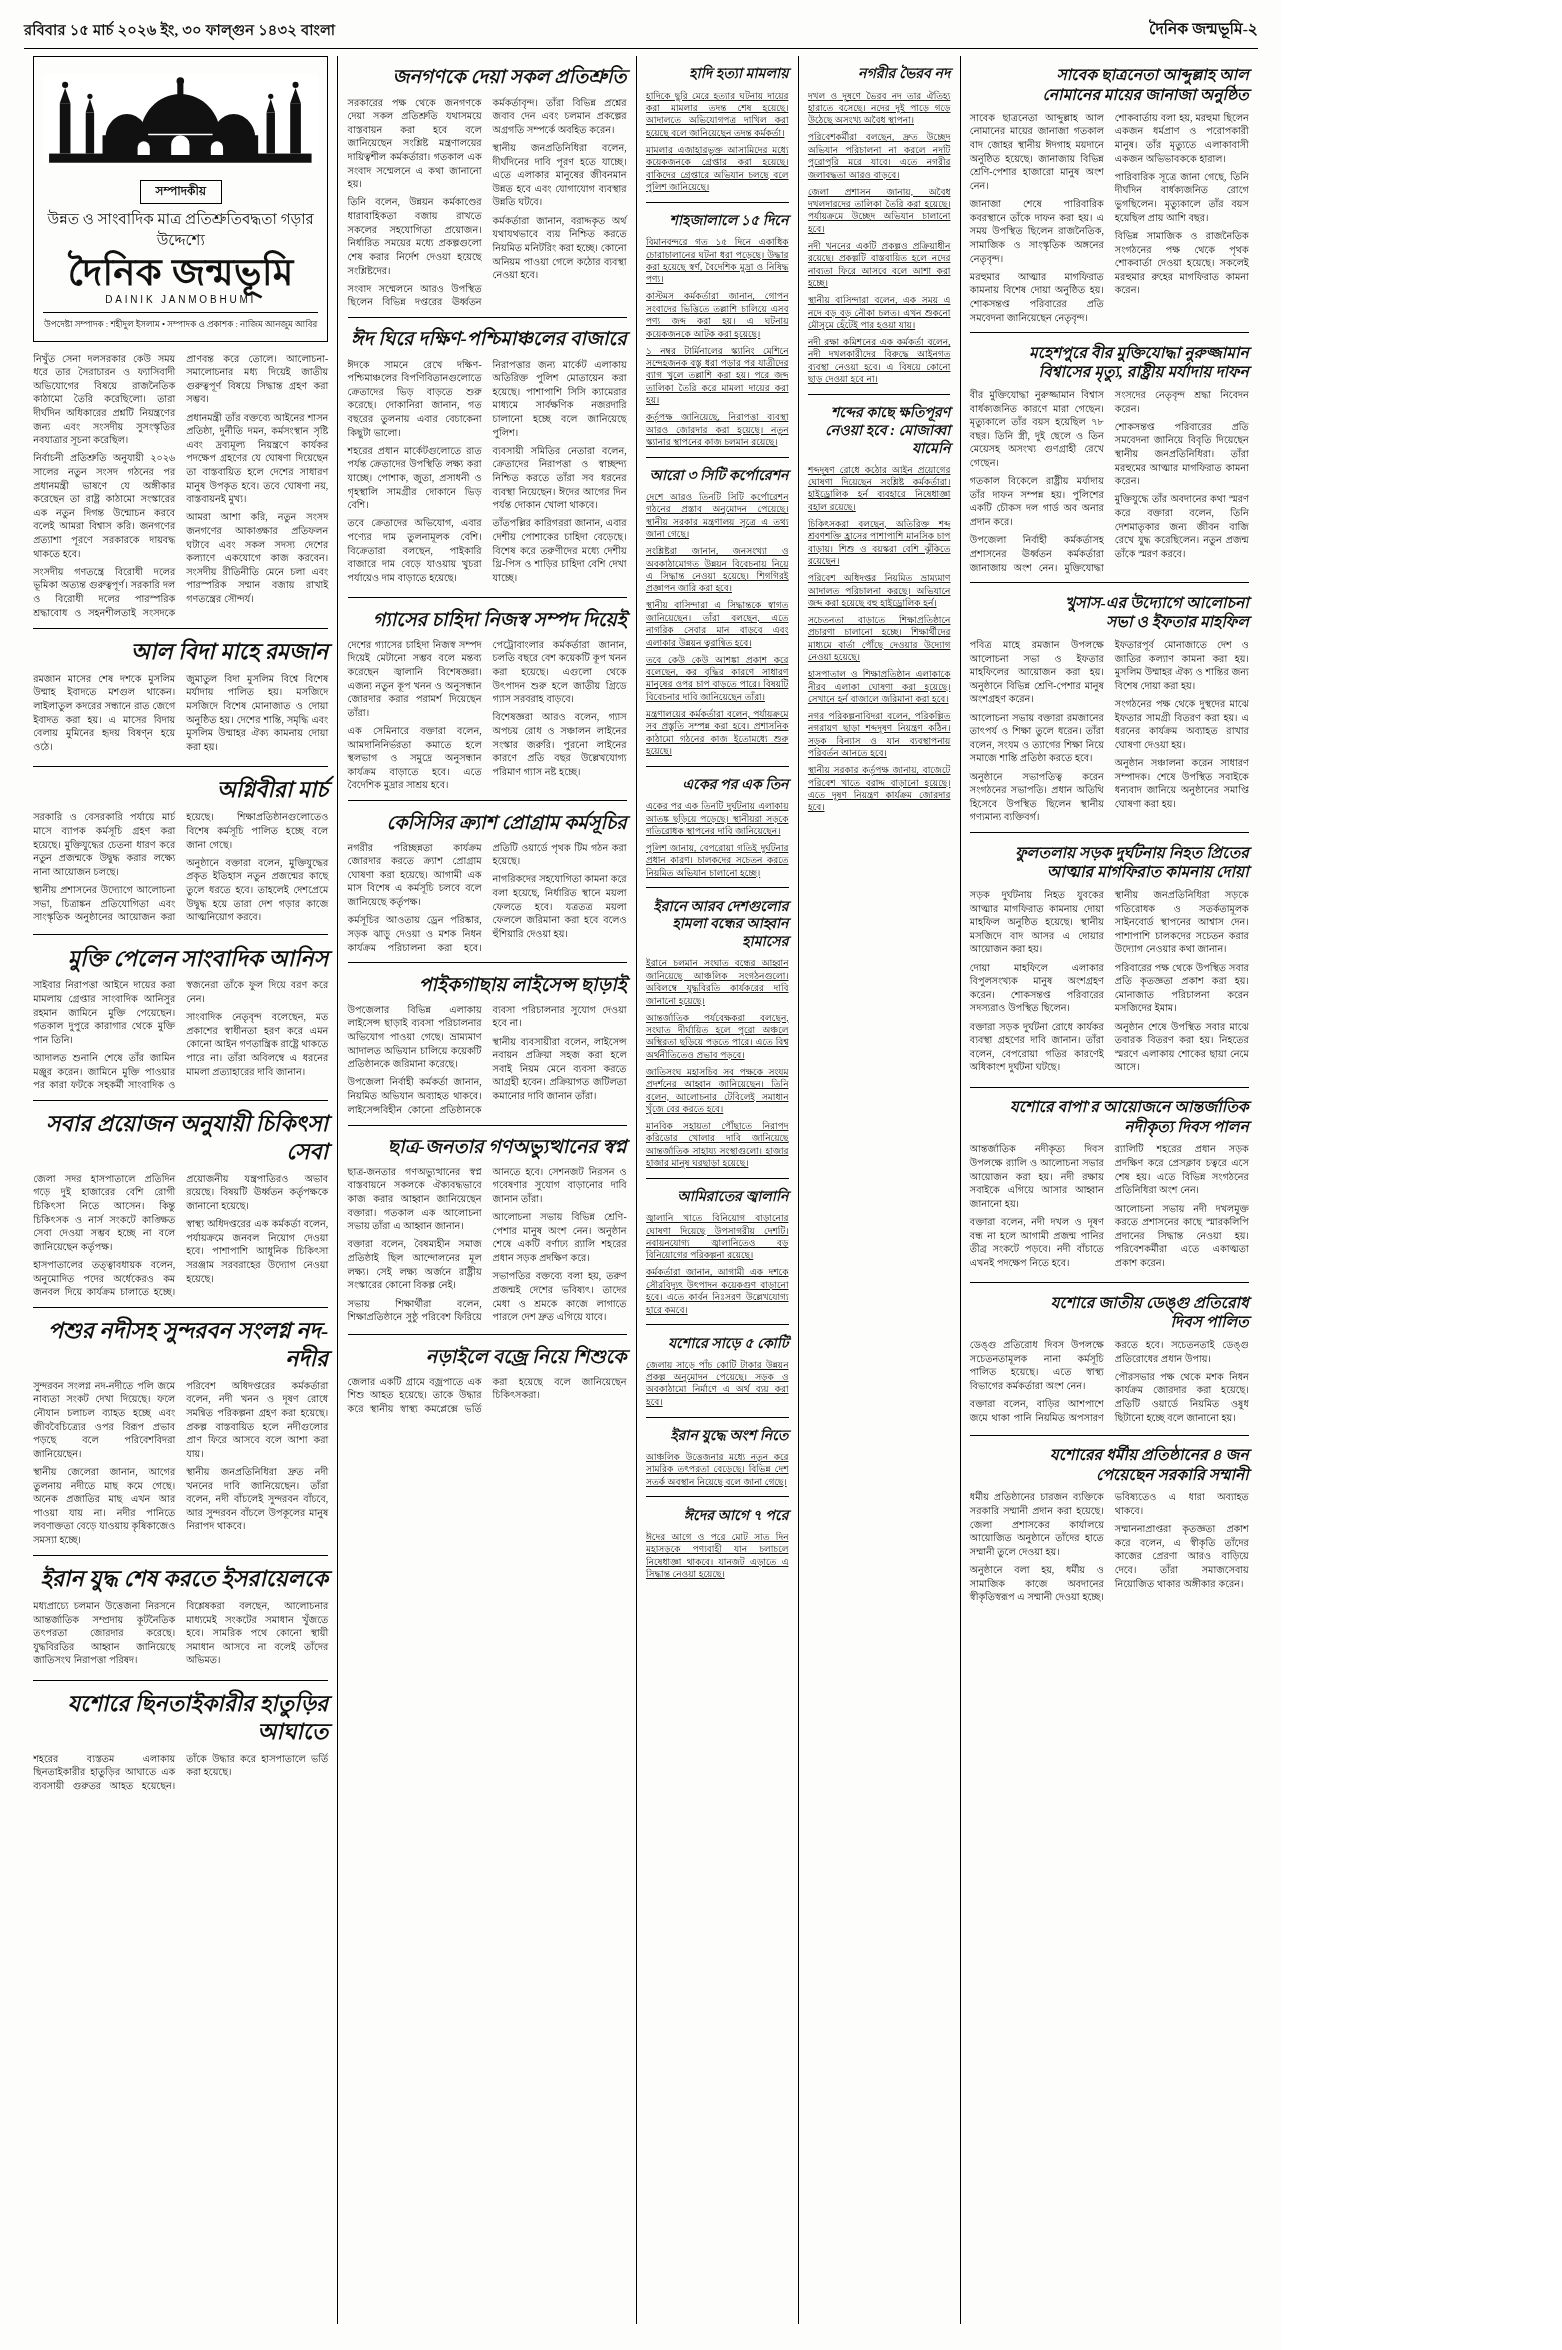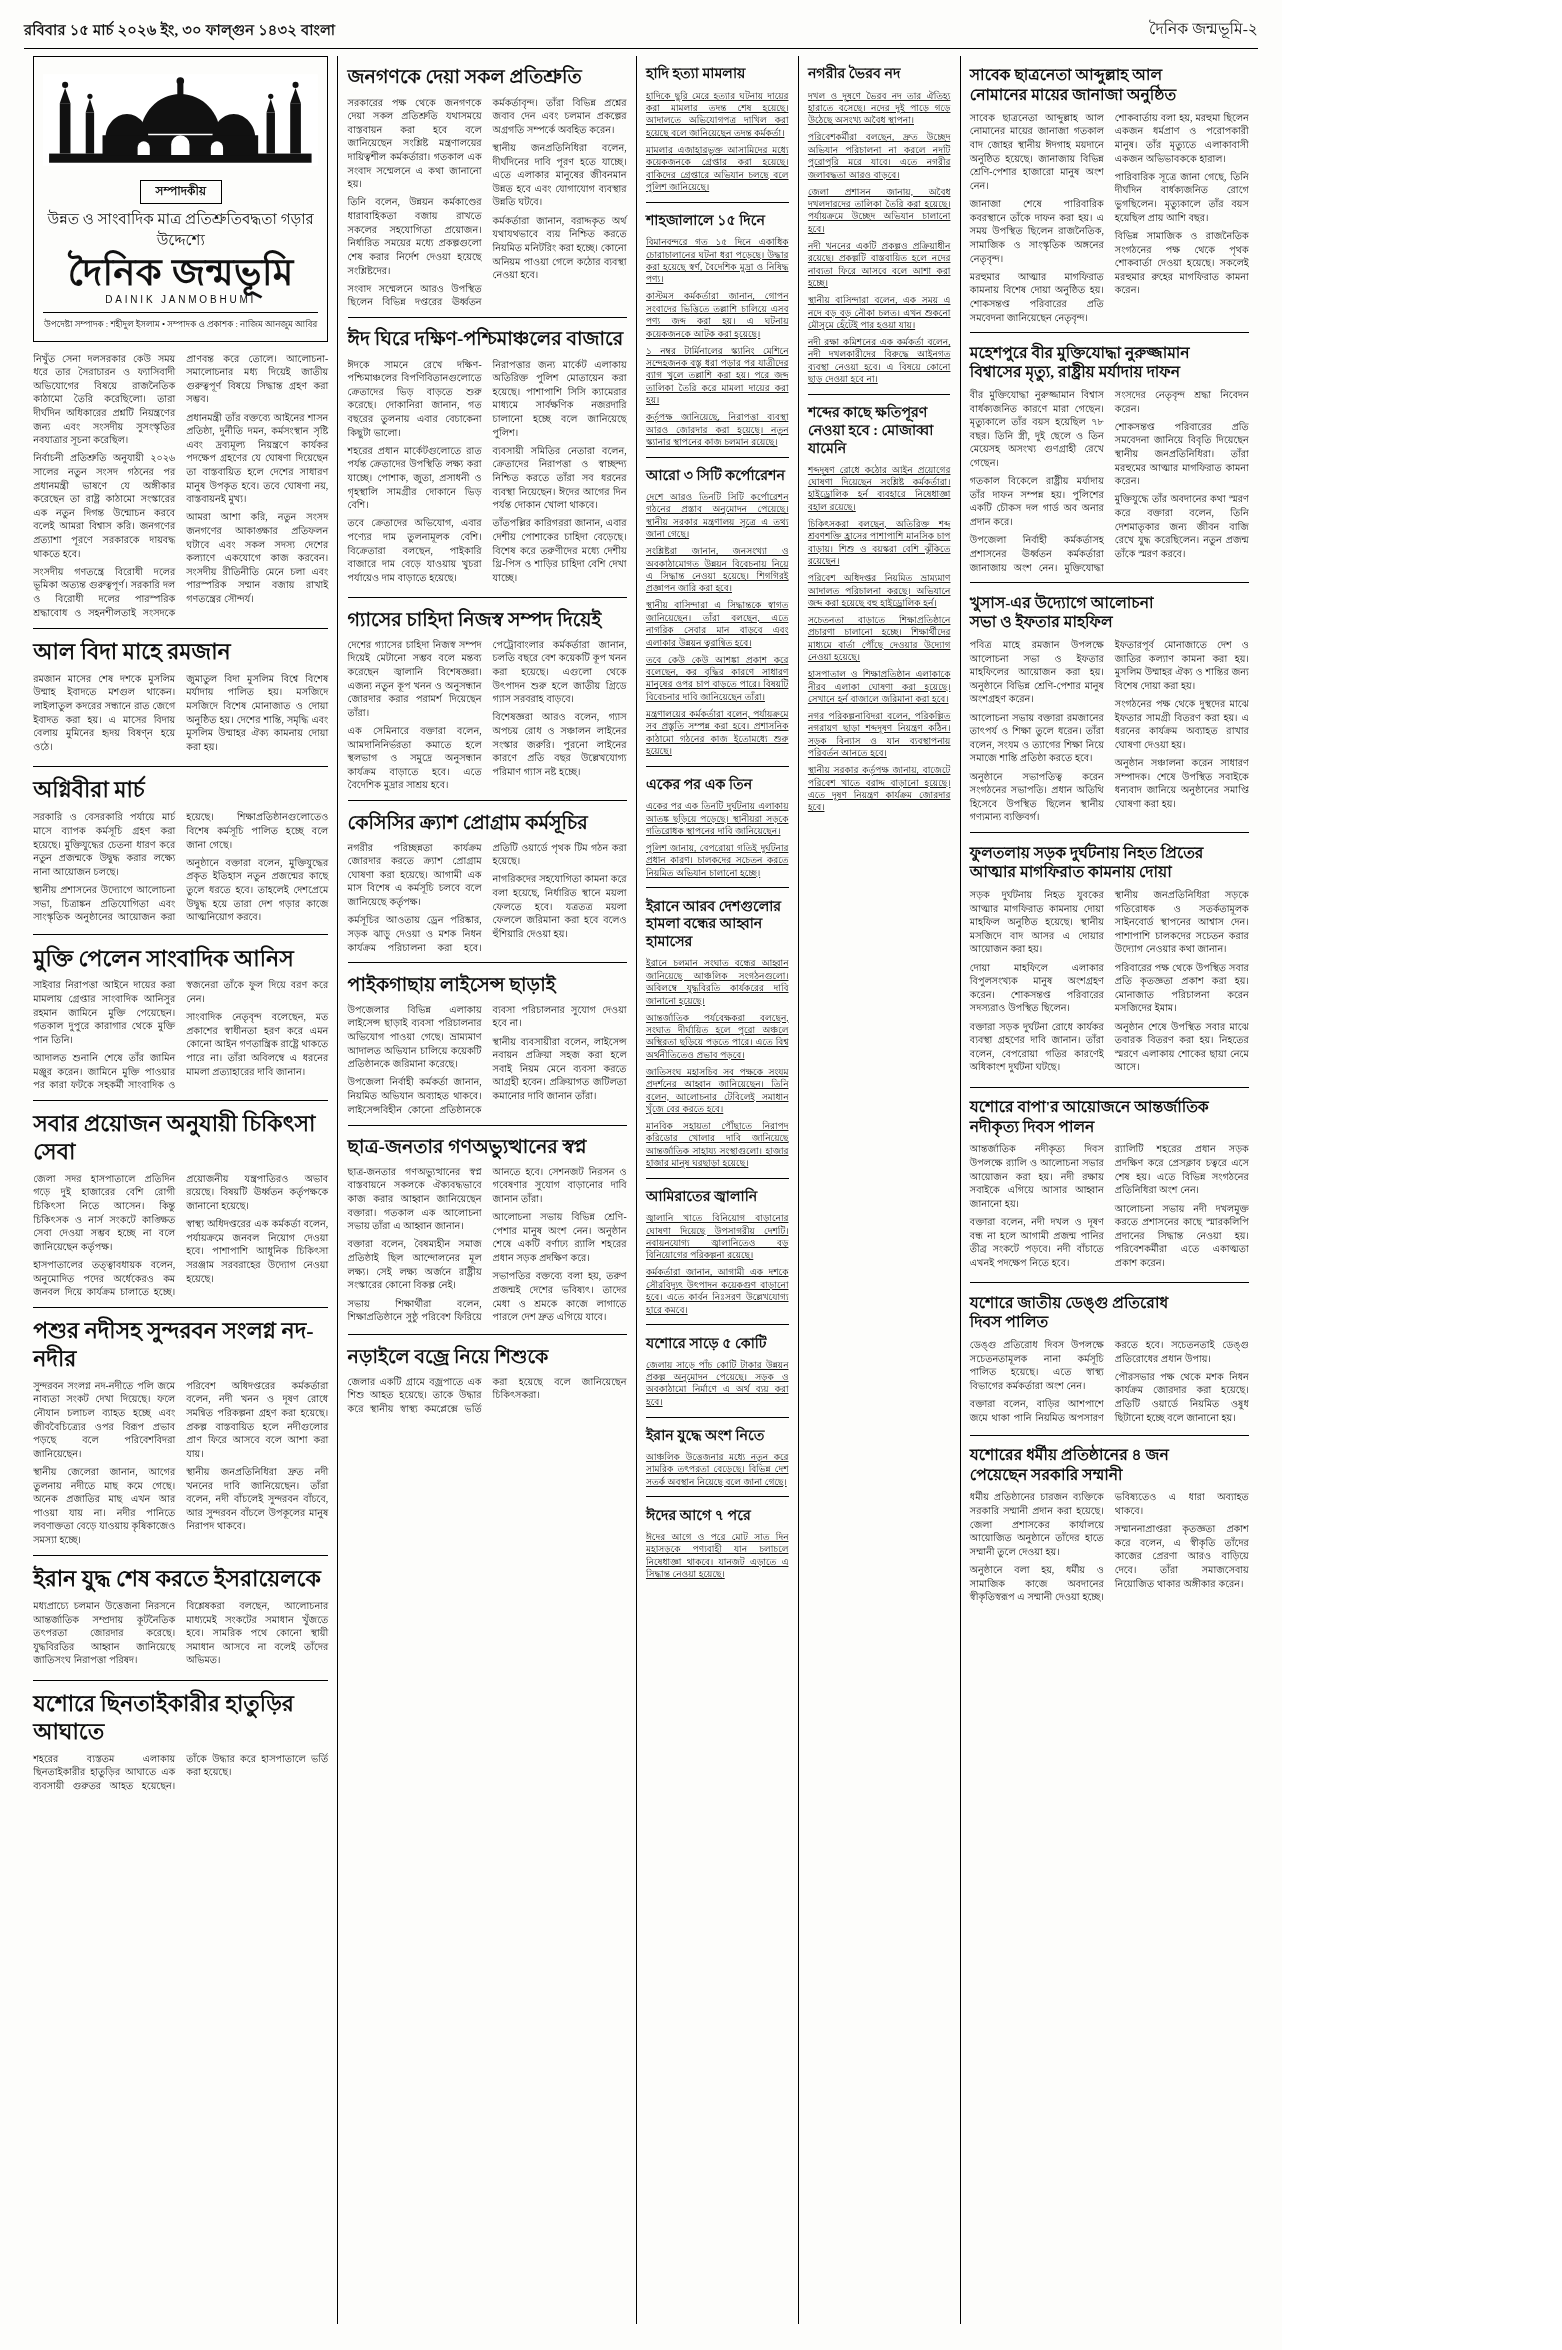--- a/index.html
+++ b/index.html
@@ -32,21 +32,21 @@
     padding-bottom: 5.5px;
     margin-bottom: 7.3px;
   }
   .topbar .date {
     font-size: 14.7px;
     font-weight: bold;
     letter-spacing: 0.2px;
   }
   .topbar .pagetag {
     font-size: 15.6px;
-    font-weight: normal;
+    font-weight: bold;
   }
 
   
   .grid {
     display: flex;
     width: 100%;
     height: 2268px;
   }
   .col {
     position: relative;
@@ -104,23 +104,24 @@
     margin: 6.4px 0 4.6px 0;
   }
   .credits {
     font-size: 8.7px;
   }
 
   
   h2.hl {
     font-size: 19px;
     line-height: 1.25;
-    text-align: left;
+    text-align: right;
     font-weight: bold;
     margin: 9.2px 0 6.4px 0;
+    font-style: italic;
   }
   h2.hl.big {
     font-size: 22px;
   }
   h2.hl.sm {
     font-size: 15.6px;
   }
   h2.hl.xsm {
     font-size: 14.2px;
   }

